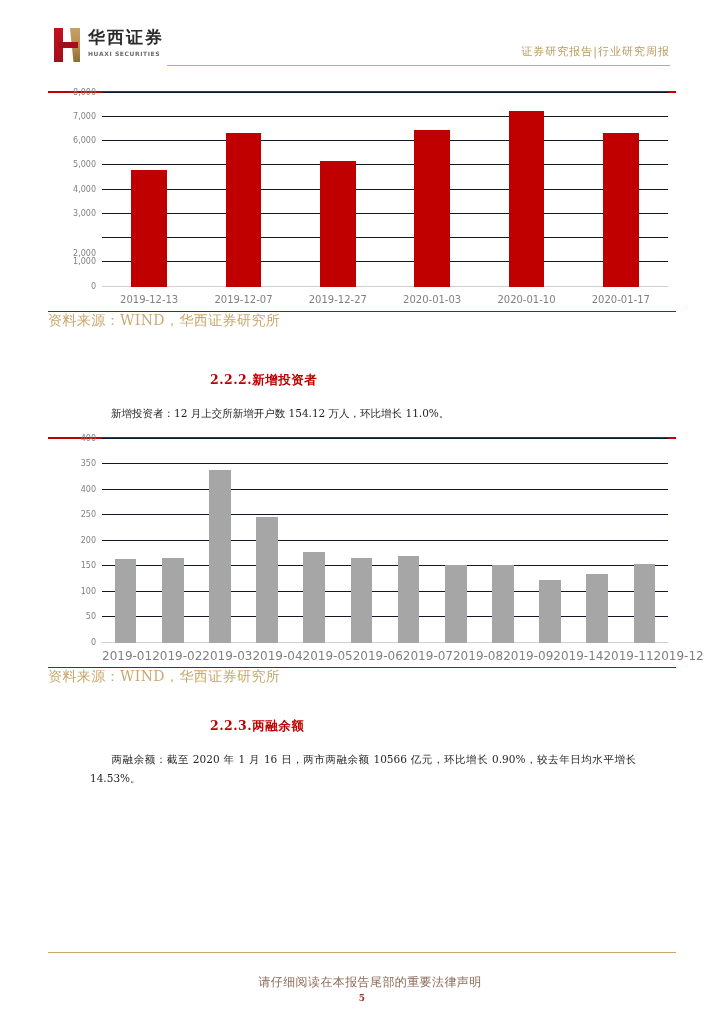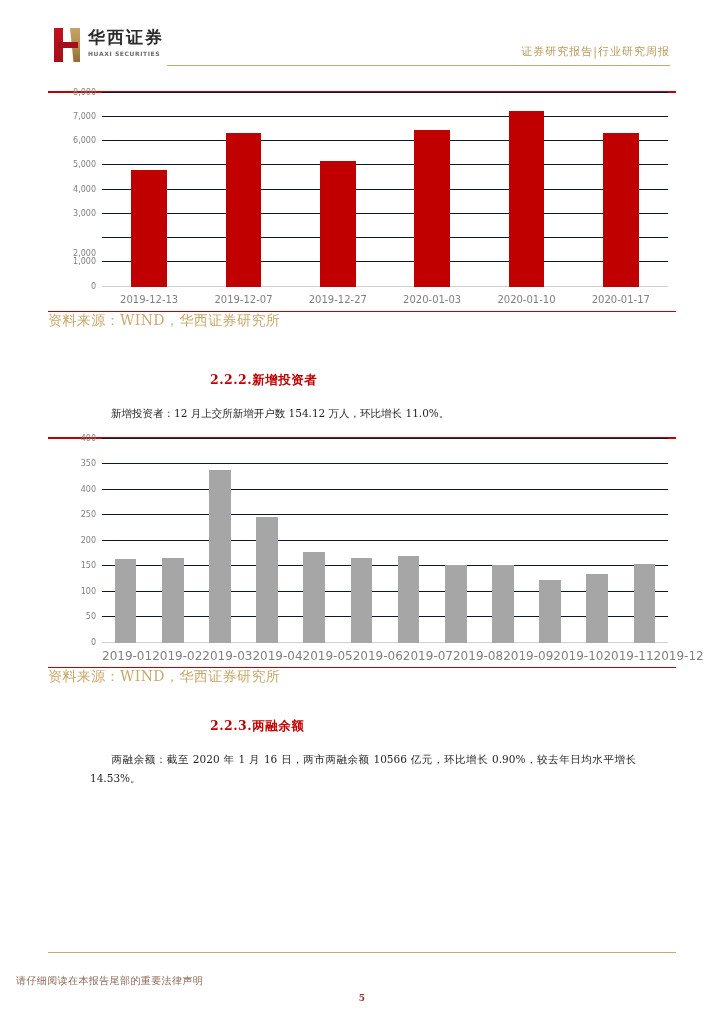--- a/index.html
+++ b/index.html
@@ -223,22 +223,23 @@
     left: 48px;
     right: 48px;
     top: 952px;
     height: 1.2px;
     background: #c8a86b;
   }
   .footer-note {
     position: absolute;
     left: 16px; right: 0;
     top: 974px;
-    font-family: "DejaVu Serif", "Liberation Serif", serif;
-    font-size: 10px;
+    text-align: center;
+    font-family: "DejaVu Serif", "Liberation Serif", serif;
+    font-size: 12px;
     color: #8d6a58;
     letter-spacing: 0.4px;
   }
   .footer-page {
     position: absolute;
     left: 0; right: 0;
     top: 993px;
     text-align: center;
     font-family: "DejaVu Serif", "Liberation Serif", serif;
     font-size: 9px;
@@ -408,21 +409,21 @@
     <div class="xlabels">
         <div class="xlabel">2019-01</div>
         <div class="xlabel">2019-02</div>
         <div class="xlabel">2019-03</div>
         <div class="xlabel">2019-04</div>
         <div class="xlabel">2019-05</div>
         <div class="xlabel">2019-06</div>
         <div class="xlabel">2019-07</div>
         <div class="xlabel">2019-08</div>
         <div class="xlabel">2019-09</div>
-        <div class="xlabel">2019-10</div>
+        <div class="xlabel">2019-14</div>
         <div class="xlabel">2019-11</div>
         <div class="xlabel">2019-12</div>
       </div>
   </div>
   <div class="fig-rule-bottom"></div>
   <div class="fig-source">资料来源：WIND，华西证券研究所</div>
 </div>
 
 <div class="section-heading" style="left:210px; top:718px;">2.2.3.两融余额</div>
 <div class="body-text" style="left:90px; top:750px; width:546px;">

